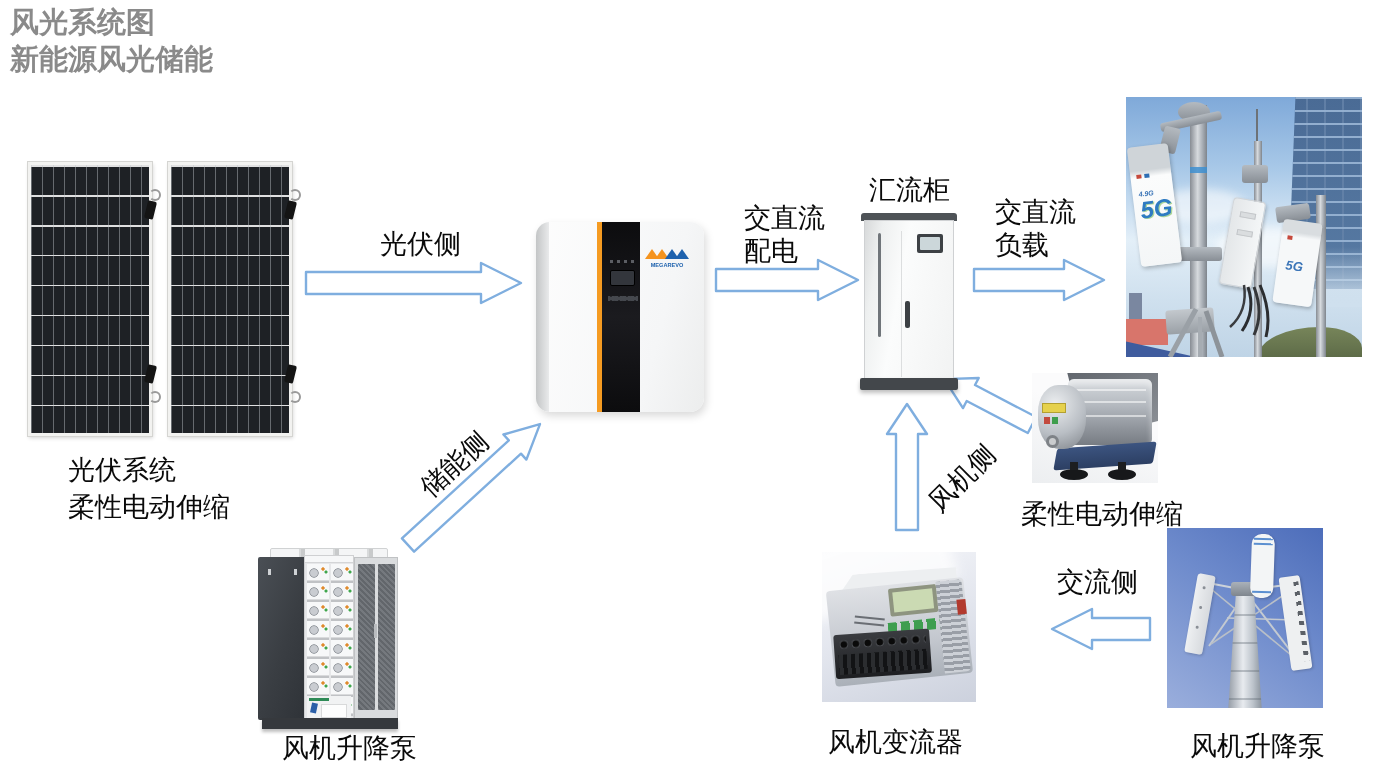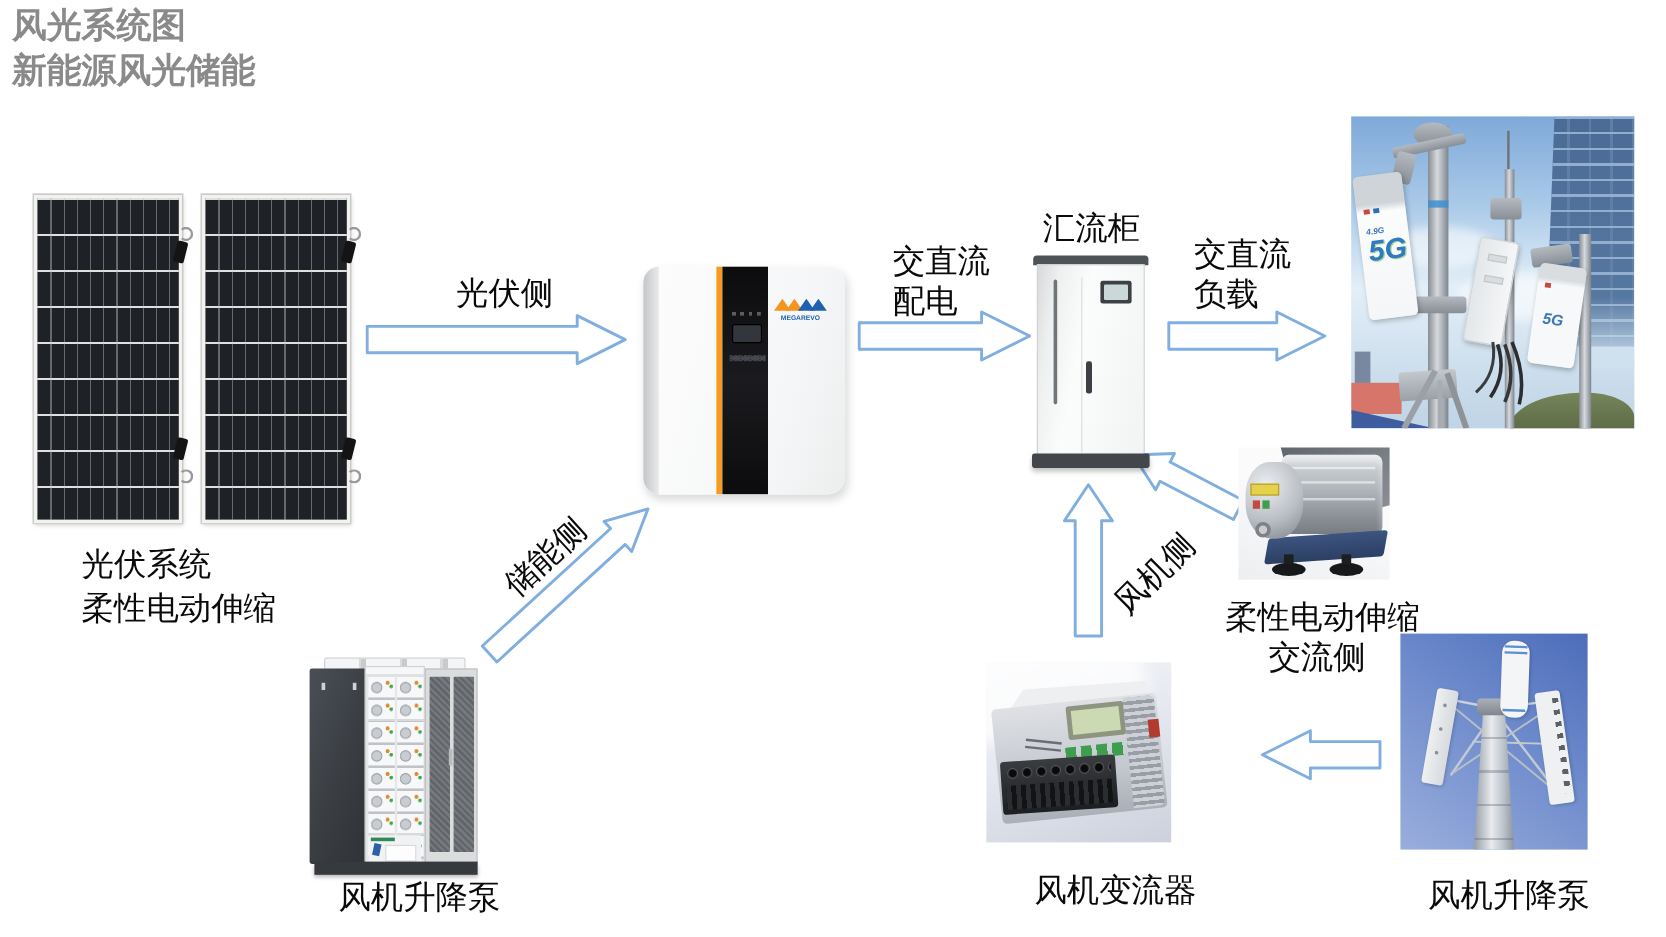--- a/index.html
+++ b/index.html
@@ -264,21 +264,21 @@
   <div class="label" style="left:744px; top:202px">
     <div>交直流</div>
     <div>配电</div>
   </div>
   <div class="label" style="left:995px; top:196px">
     <div>交直流</div>
     <div>负载</div>
   </div>
   <div class="label rot" style="left:414px; top:448px; transform:rotate(-42.5deg)">储能侧</div>
   <div class="label rot" style="left:922px; top:462px; transform:rotate(-45deg)">风机侧</div>
-  <div class="label" style="left:1057px; top:532px">交流侧</div>
+  <div class="label" style="left:1057px; top:566px">交流侧</div>
 
   <div class="inverter">
     <div class="inv-side"></div>
     <div class="inv-orange"></div>
     <div class="inv-stripe"></div>
     <div class="inv-dash"></div>
     <div class="inv-lcd"></div>
     <div class="inv-btns"></div>
     <svg class="inv-logo" width="50" height="24" viewBox="0 0 50 24">
       <polygon points="3,13 10,3 17,13" fill="#F5941F"></polygon>
@@ -399,21 +399,21 @@
       <div class="conv-lcd"></div>
       <div class="conv-btns"></div>
       <div class="conv-txt"></div>
       <div class="conv-term">
         <div class="conv-holes"></div>
         <div class="conv-vfins"></div>
       </div>
       <div class="conv-red"></div>
     </div>
   </div>
-  <div class="label" style="left:862px; top:726px">风机变流器</div>
+  <div class="label" style="left:828px; top:726px">风机变流器</div>
 
   <div class="turb">
     <svg class="ov" width="156" height="180" viewBox="0 0 156 180">
       <line x1="78" y1="62" x2="36" y2="54" stroke="#ccd2d9" stroke-width="2"></line>
       <line x1="78" y1="66" x2="42" y2="118" stroke="#c4cad1" stroke-width="2"></line>
       <line x1="78" y1="62" x2="128" y2="56" stroke="#ccd2d9" stroke-width="2"></line>
       <line x1="80" y1="66" x2="132" y2="134" stroke="#c4cad1" stroke-width="2"></line>
       <line x1="38" y1="56" x2="130" y2="132" stroke="#b9bfc7" stroke-width="1.6"></line>
       <line x1="130" y1="58" x2="44" y2="116" stroke="#b9bfc7" stroke-width="1.6"></line>
       <line x1="60" y1="90" x2="128" y2="92" stroke="#c4cad1" stroke-width="1.6"></line>

